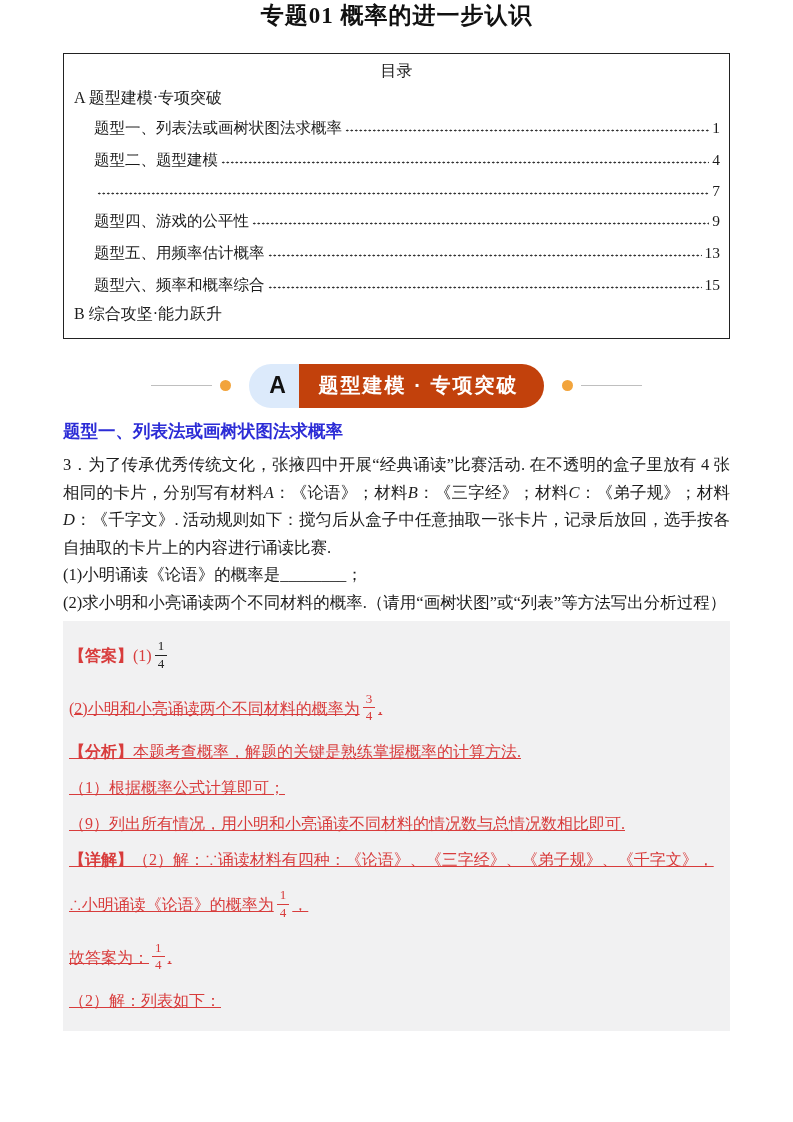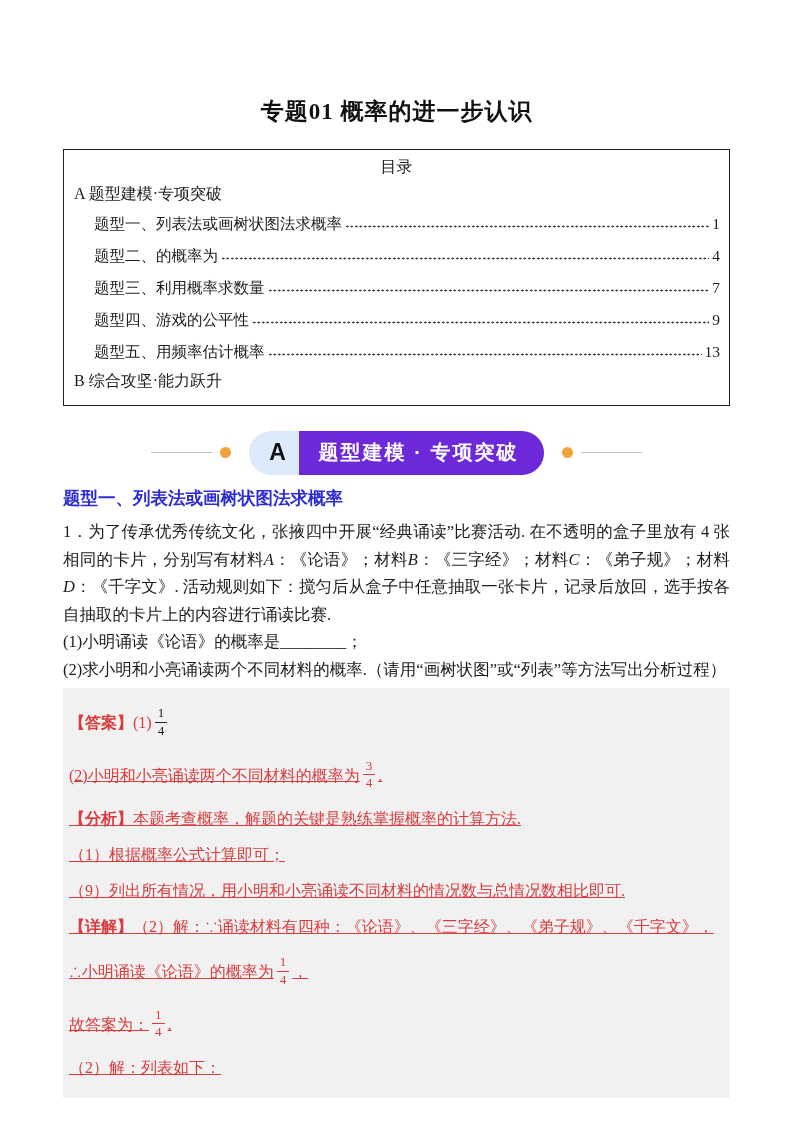--- a/index.html
+++ b/index.html
@@ -6,21 +6,21 @@
   html,body { background:#ffffff; }
   body {
     width:793px; height:1122px; margin:0 auto; position:relative;
     font-family:"Liberation Serif","DejaVu Serif",serif;
     color:#1c1c1c; overflow:hidden;
   }
   .page-col { width:667px; margin:0 auto; }
 
   
   .doc-title {
-    margin-top:96px; text-align:center;
+    text-align:center;
     font-size:23px; font-weight:bold; letter-spacing:1px; color:#111;
   }
 
   
   .toc-box {
     margin-top:22px; border:1.5px solid #222; padding:5px 9px 10px 9px;
   }
   .toc-header { text-align:center; font-size:16px; padding:2px 0 3px 0; }
   .toc-section { font-size:16px; padding:3px 0 3px 1px; }
   .toc-item {
@@ -47,21 +47,21 @@
     height:44px; border-radius:22px; overflow:hidden;
     display:flex; align-items:stretch; margin:0 10px;
     font-family:"Liberation Sans","DejaVu Sans",sans-serif;
   }
   .banner-letter {
     background:#dceafb; color:#111; width:50px;
     display:flex; align-items:center; justify-content:center;
     font-size:23px; font-weight:bold; padding-left:8px;
   }
   .banner-main {
-    background:#6d28d9; color:#fff; display:flex; align-items:center;
+    background:#c2410c; color:#fff; display:flex; align-items:center;
     padding:0 26px 0 20px; font-size:20px; font-weight:bold; letter-spacing:2px;
   }
 
   
   .topic-heading {
     margin-top:11px; font-size:17.5px; font-weight:bold; color:#2c2cd6;
     font-family:"Liberation Sans","DejaVu Sans",sans-serif;
   }
 
   
@@ -97,58 +97,62 @@
   <div class="toc-box">
     <div class="toc-header">目录</div>
     <div class="toc-section">A 题型建模·专项突破</div>
 
     <div class="toc-item">
       <span class="lbl">题型一、列表法或画树状图法求概率</span>
       <span class="toc-leader"></span>
       <span class="toc-page">1</span>
     </div>
     <div class="toc-item">
-      <span class="lbl">题型二、的概率为</span>
+      <span class="lbl">题型二、题型建模</span>
       <span class="toc-leader"></span>
       <span class="toc-page">4</span>
     </div>
     <div class="toc-item">
-      <span class="lbl">题型三、利用概率求数量</span>
       <span class="toc-leader"></span>
       <span class="toc-page">7</span>
     </div>
     <div class="toc-item">
       <span class="lbl">题型四、游戏的公平性</span>
       <span class="toc-leader"></span>
       <span class="toc-page">9</span>
     </div>
     <div class="toc-item">
       <span class="lbl">题型五、用频率估计概率</span>
       <span class="toc-leader"></span>
       <span class="toc-page">13</span>
+    </div>
+    <div class="toc-item">
+      <span class="lbl">题型六、频率和概率综合</span>
+      <span class="toc-leader"></span>
+      <span class="toc-page">15</span>
     </div>
 
     <div class="toc-section">B 综合攻坚·能力跃升</div>
   </div>
 
   <div class="banner-row">
     <span class="banner-line"></span>
     <span class="banner-dot"></span>
     <span class="banner-pill">
       <span class="banner-letter">A</span>
       <span class="banner-main">题型建模 · 专项突破</span>
     </span>
     <span class="banner-dot"></span>
     <span class="banner-line"></span>
   </div>
 
   <div class="topic-heading">题型一、列表法或画树状图法求概率</div>
 
   <div class="problem">
-    <p><span>1．为了传承优秀传统文化，张掖四中开展“经典诵读”比赛活动. 在不透明的盒子里放有 4 张相同的卡片，分别写有材料</span><span class="var">A</span><span>：《论语》；材料</span><span class="var">B</span><span>：《三字经》；材料</span><span class="var">C</span><span>：《弟子规》；材料</span><span class="var">D</span><span>：《千字文》. 活动规则如下：搅匀后从盒子中任意抽取一张卡片，记录后放回，选手按各自抽取的卡片上的内容进行诵读比赛.</span></p>
+    <p><span>3．为了传承优秀传统文化，张掖四中开展“经典诵读”比赛活动. 在不透明的盒子里放有 4 张相同的卡片，分别写有材料</span><span class="var">A</span><span>：《论语》；材料</span><span class="var">B</span><span>：《三字经》；材料</span><span class="var">C</span><span>：《弟子规》；材料</span><span class="var">D</span><span>：《千字文》. 活动规则如下：搅匀后从盒子中任意抽取一张卡片，记录后放回，选手按各自抽取的卡片上的内容进行诵读比赛.</span></p>
     <p><span>(1)小明诵读《论语》的概率是</span><span class="blank">________</span><span>；</span></p>
     <p>(2)求小明和小亮诵读两个不同材料的概率.（请用“画树状图”或“列表”等方法写出分析过程）</p>
   </div>
 
   <div class="answer-block">
     <div class="ans-line tall">
       <span class="bold-red">【答案】</span><span>(1)</span><span class="frac dark"><span class="num">1</span><span class="den">4</span></span>
     </div>
     <div class="ans-line tall sp">
       <span>(2)小明和小亮诵读两个不同材料的概率为</span><span class="frac"><span class="num">3</span><span class="den">4</span></span><span>.</span>

